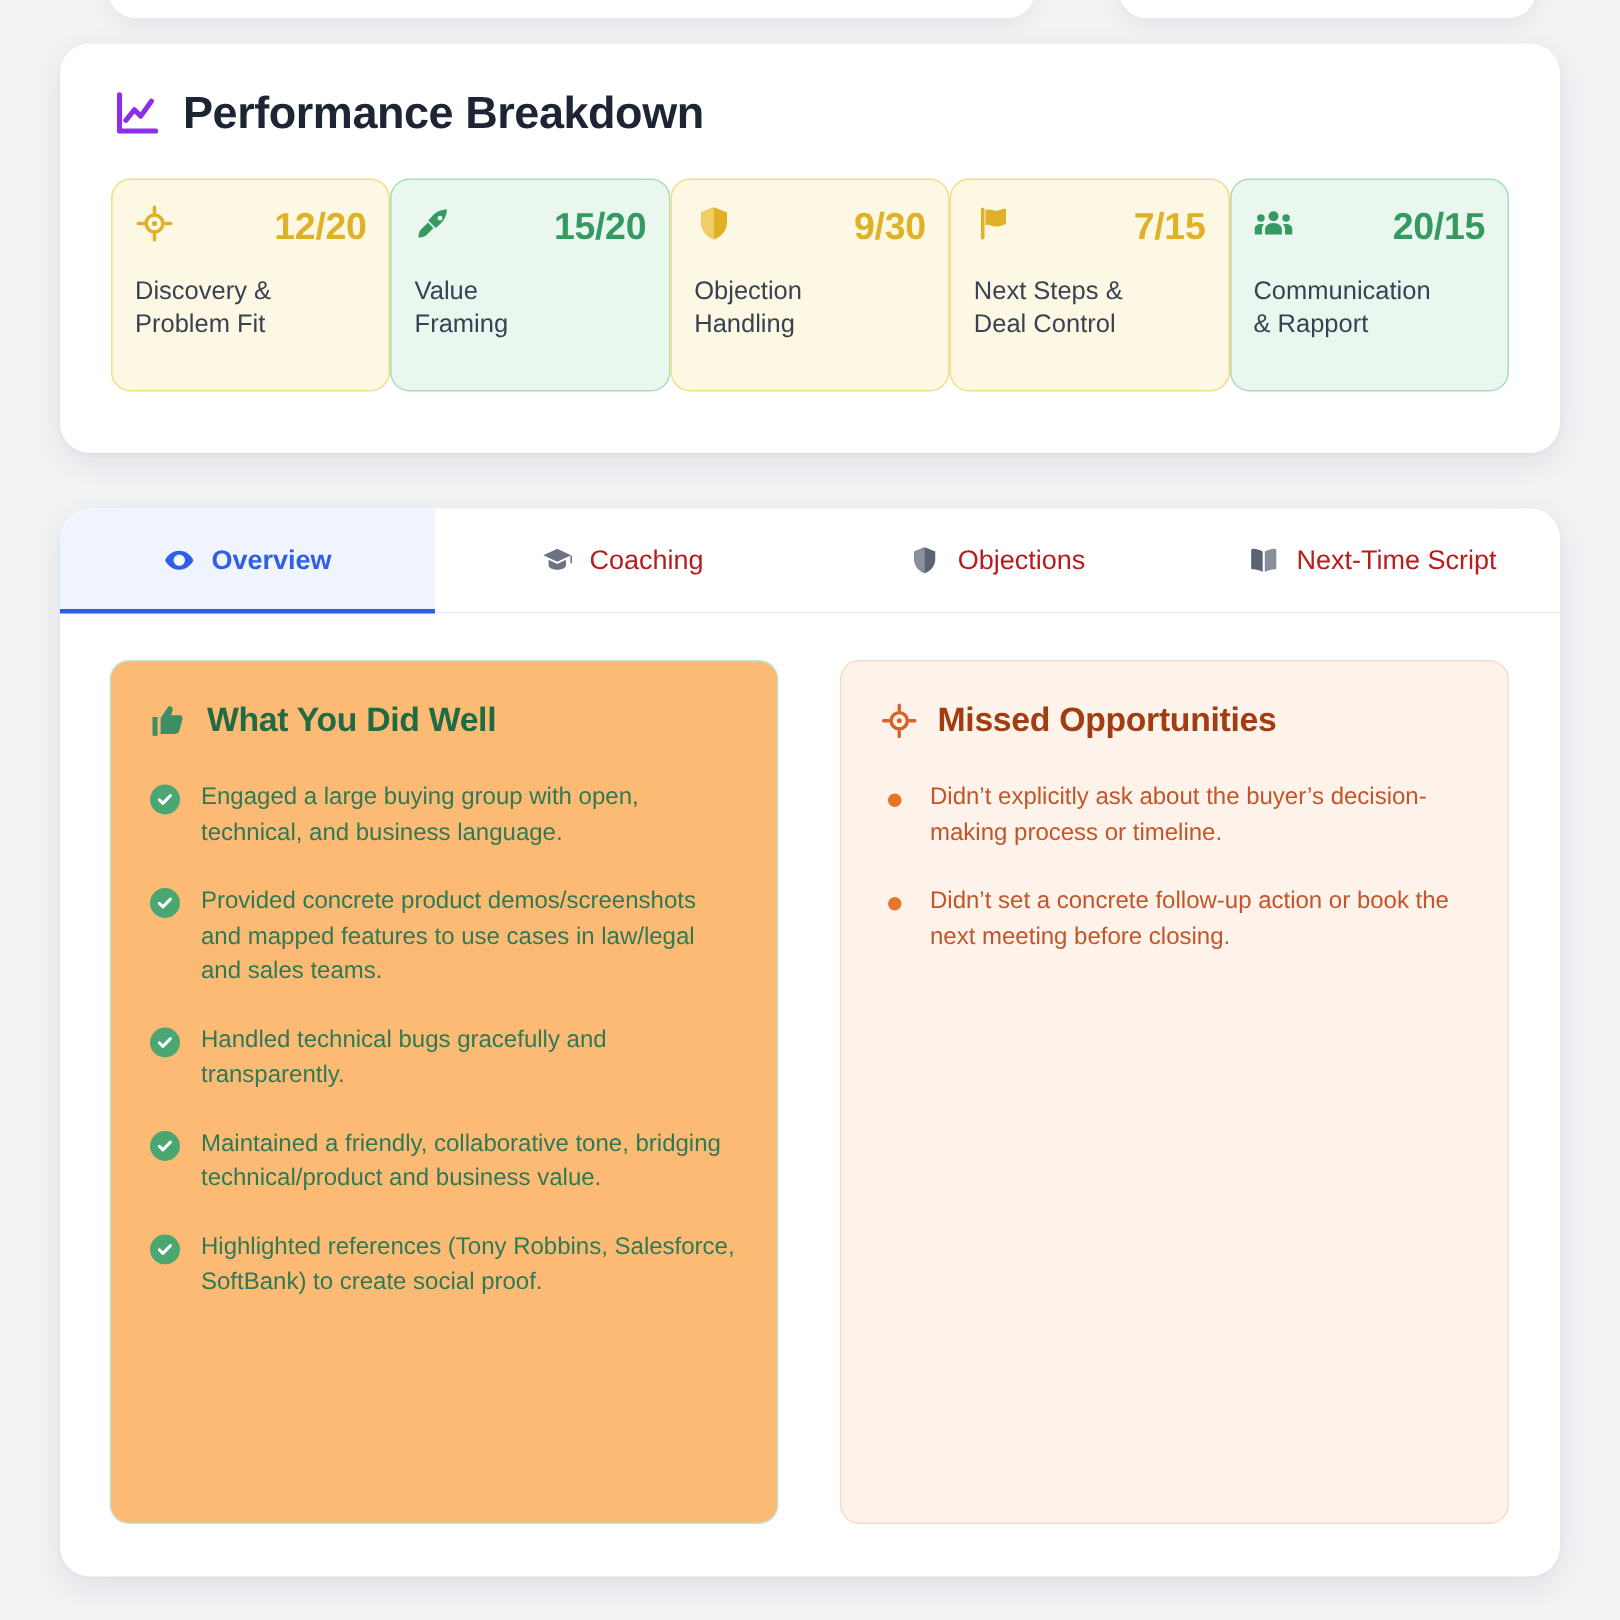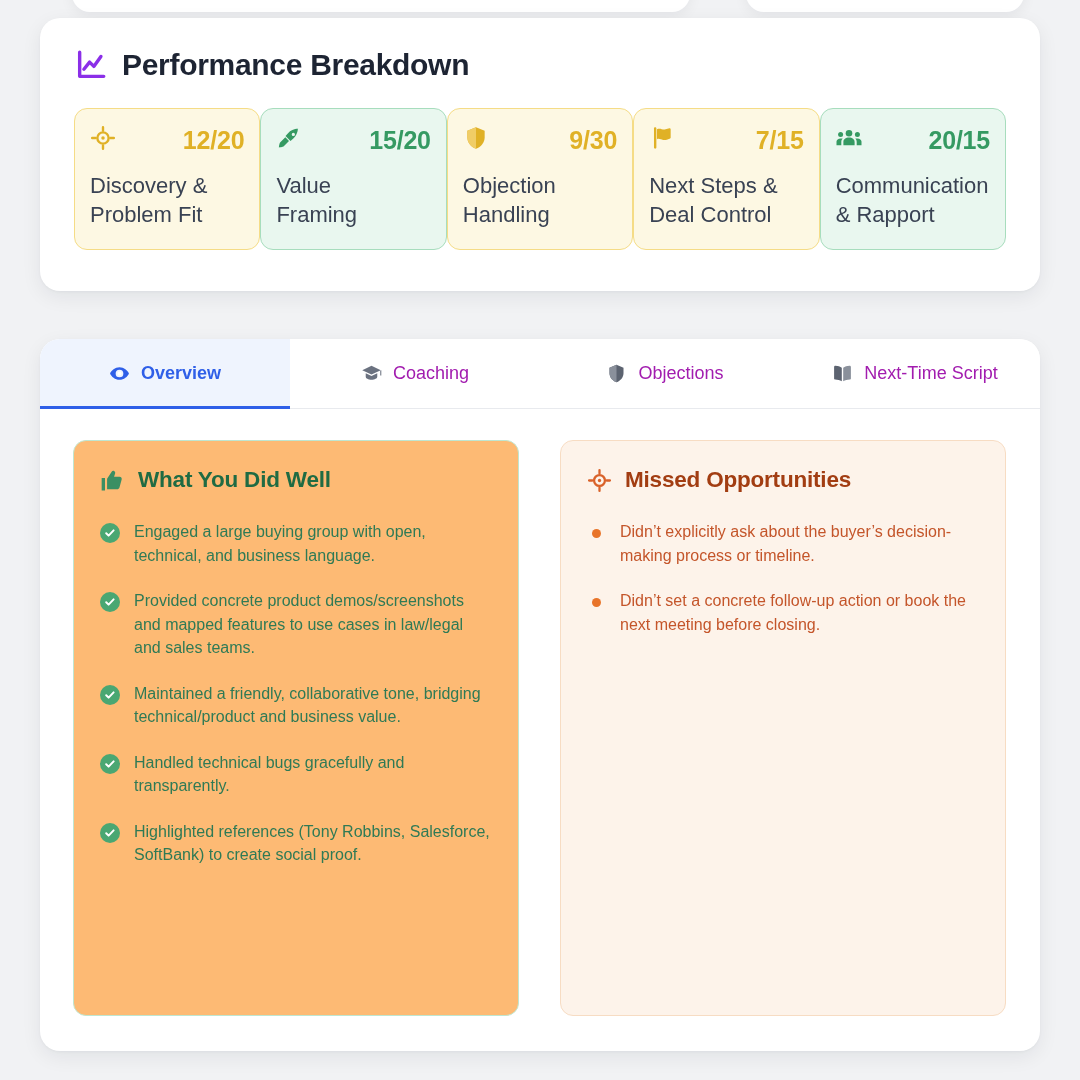--- a/index.html
+++ b/index.html
@@ -43,21 +43,21 @@
     background: #ffffff;
     border-radius: 20px;
     box-shadow: 0 6px 20px rgba(18, 24, 40, 0.07),
                 0 1px 3px rgba(18, 24, 40, 0.04);
   }
 
   
   #breakdown-panel {
     position: absolute;
     left: 40px;
-    top: 18px;
+    top: 29px;
     width: 1000px;
     height: 273px;
     padding: 30px 34px 28px 34px;
   }
 
   .panel-head {
     display: flex;
     align-items: center;
     gap: 14px;
     margin-bottom: 26px;
@@ -97,21 +97,21 @@
   }
   .score-ico { width: 26px; height: 26px; flex: none; }
   .score-val {
     font-size: 25px;
     font-weight: 700;
     letter-spacing: -0.2px;
   }
   .amber .score-val { color: #e0b126; }
   .green .score-val { color: #359a62; }
   .score-label {
-    font-size: 22px;
+    font-size: 17px;
     line-height: 1.32;
     color: #394253;
     font-weight: 500;
   }
 
   
   #tabs-panel {
     position: absolute;
     left: 40px;
     top: 339px;
@@ -128,21 +128,21 @@
     border-radius: 20px 20px 0 0;
   }
   .tab {
     flex: 1 1 0;
     display: flex;
     align-items: center;
     justify-content: center;
     gap: 11px;
     font-size: 18px;
     font-weight: 500;
-    color: #a21caf;
+    color: #b91c1c;
     position: relative;
     cursor: pointer;
   }
   .tab.active {
     background: #eff4fe;
     color: #2f5fe8;
     font-weight: 600;
   }
   .tab.active::after {
     content: "";
@@ -399,29 +399,29 @@
               </svg>
           </span>
           <span class="btext">Provided concrete product demos/screenshots and mapped features to use cases in law/legal and sales teams.</span>
         </li>
         <li class="bitem">
           <span class="check">
             <svg width="12" height="12" viewBox="0 0 12 12" fill="none" stroke="#ffffff" stroke-width="2" stroke-linecap="round" stroke-linejoin="round">
                 <path d="M2.2 6.2l2.4 2.4 5-5.2"></path>
               </svg>
           </span>
-          <span class="btext">Maintained a friendly, collaborative tone, bridging technical/product and business value.</span>
+          <span class="btext">Handled technical bugs gracefully and transparently.</span>
         </li>
         <li class="bitem">
           <span class="check">
             <svg width="12" height="12" viewBox="0 0 12 12" fill="none" stroke="#ffffff" stroke-width="2" stroke-linecap="round" stroke-linejoin="round">
                 <path d="M2.2 6.2l2.4 2.4 5-5.2"></path>
               </svg>
           </span>
-          <span class="btext">Handled technical bugs gracefully and transparently.</span>
+          <span class="btext">Maintained a friendly, collaborative tone, bridging technical/product and business value.</span>
         </li>
         <li class="bitem">
           <span class="check">
             <svg width="12" height="12" viewBox="0 0 12 12" fill="none" stroke="#ffffff" stroke-width="2" stroke-linecap="round" stroke-linejoin="round">
                 <path d="M2.2 6.2l2.4 2.4 5-5.2"></path>
               </svg>
           </span>
           <span class="btext">Highlighted references (Tony Robbins, Salesforce, SoftBank) to create social proof.</span>
         </li>
       </ul>

